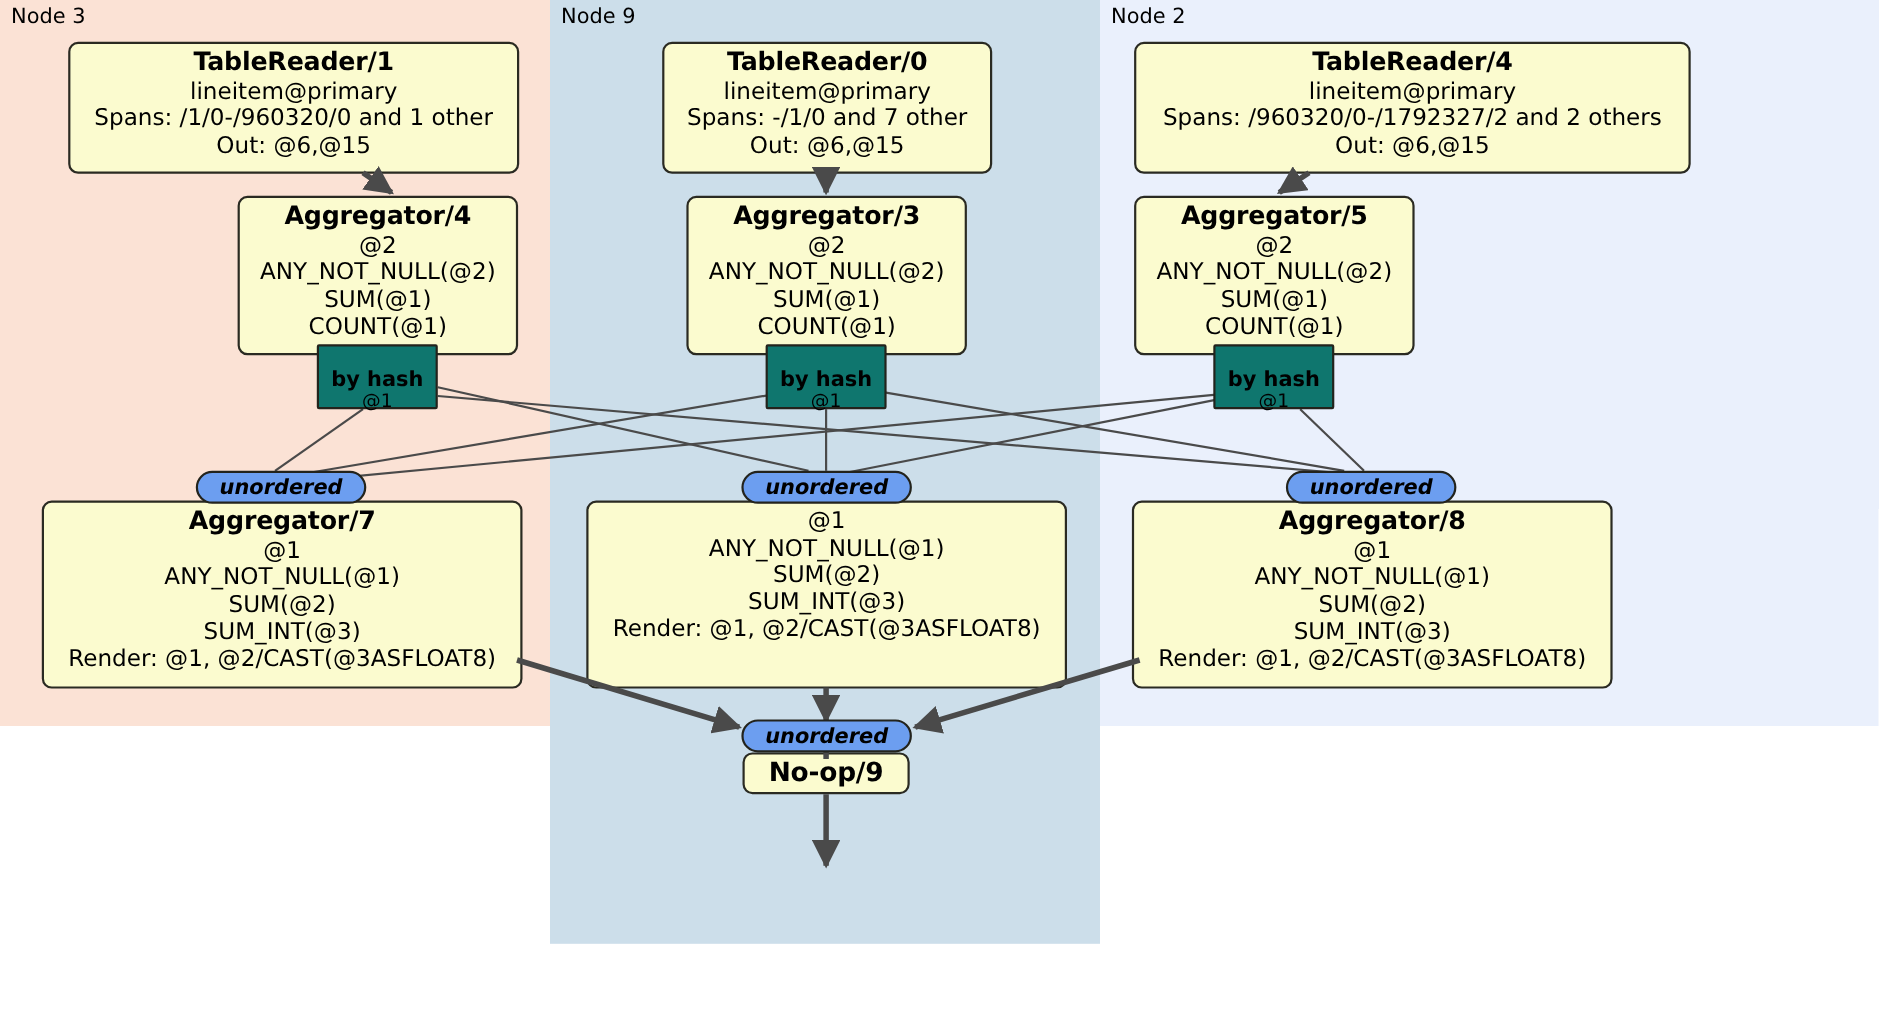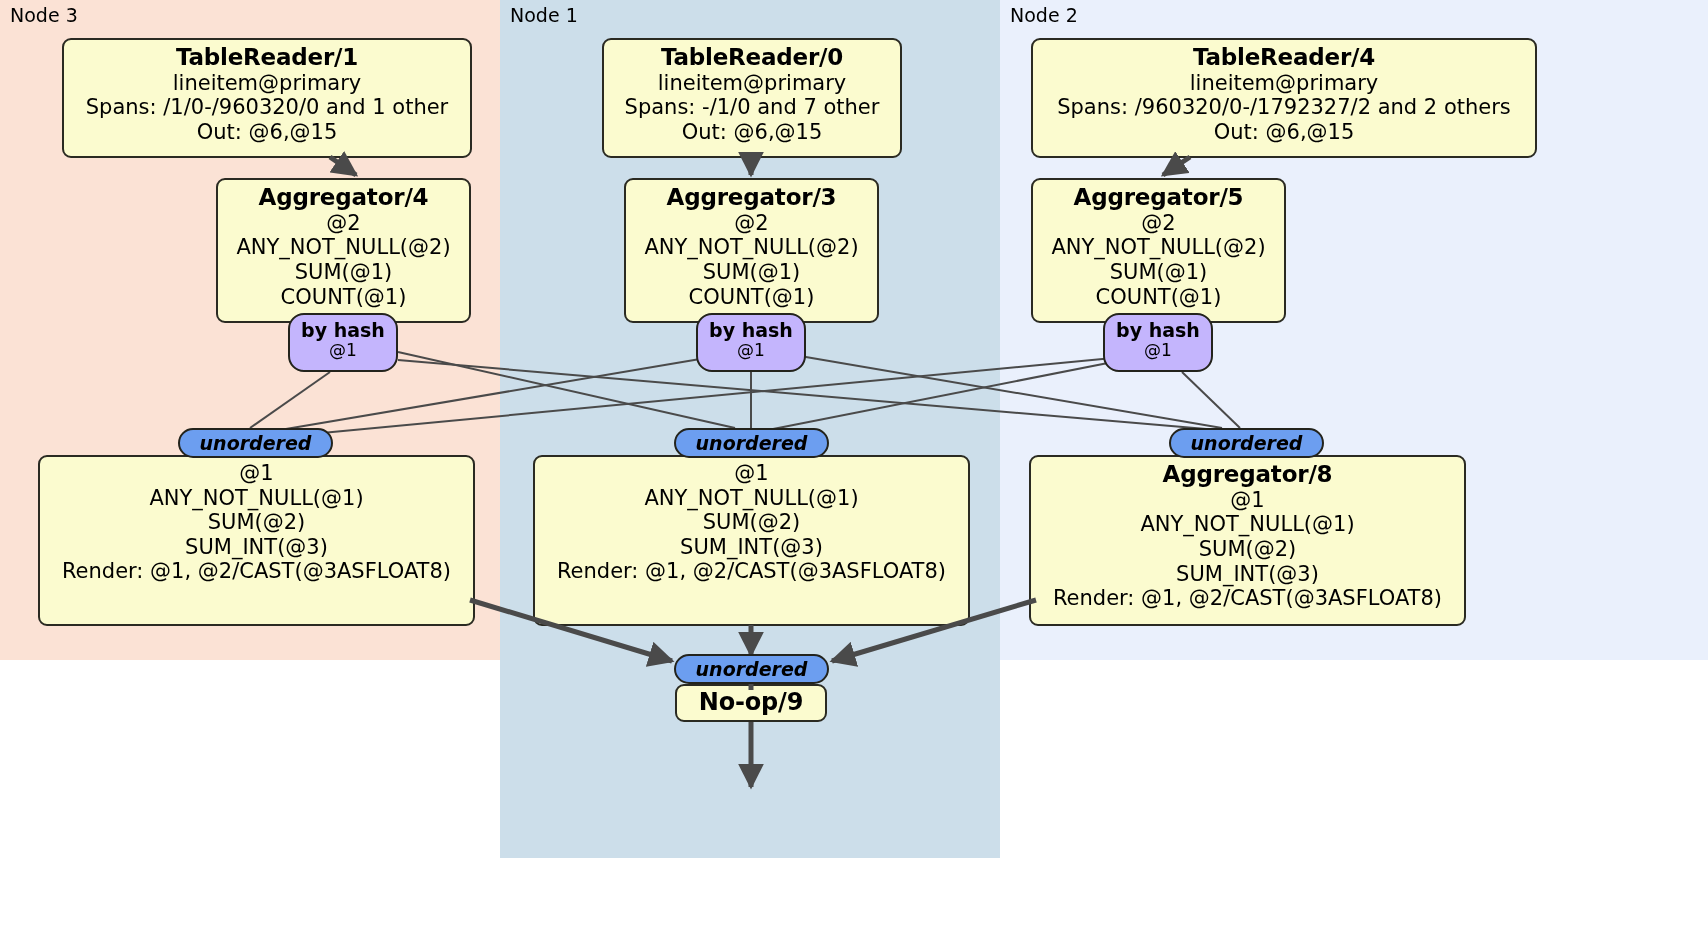--- a/index.html
+++ b/index.html
@@ -60,23 +60,23 @@
   .pill {
     position: absolute;
     box-sizing: border-box;
     border: 2px solid #23231c;
     text-align: center;
     color: #000;
     line-height: 1.1;
     z-index: 6;
   }
   .pill.hash {
-    background: #c4b5fd;
-    border-radius: 16px;
-    padding-top: 5px;
+    background: #0f766e;
+    border-radius: 2px;
+    padding-top: 20px;
   }
   .pill.hash .t1 {
     font-weight: bold;
     font-size: 19px;
   }
   .pill.hash .t2 {
     font-size: 17px;
   }
   .pill.unordered {
     background: #6c9ef0;
@@ -103,21 +103,21 @@
 </head>
 <body>
 
 <div id="stage">
 
   <div class="panel" style="left:0px; top:0px; width:500px; height:660px; background:#fbe2d5;">
     <span class="panel-label">Node 3</span>
   </div>
 
   <div class="panel" style="left:500px; top:0px; width:500px; height:858px; background:#ccdeea;">
-    <span class="panel-label">Node 1</span>
+    <span class="panel-label">Node 9</span>
   </div>
 
   <div class="panel" style="left:1000px; top:0px; width:708px; height:660px; background:#eaf0fc;">
     <span class="panel-label">Node 2</span>
   </div>
 
   <svg class="edges thin">
     <g stroke="#4a4a4a" stroke-width="2" fill="none">
 
       <path d="M 330 372 L 250 428"></path>
@@ -220,20 +220,21 @@
 
   <div class="pill unordered" style="left:674px; top:428px; width:155px; height:30px;">
     <span>unordered</span>
   </div>
 
   <div class="pill unordered" style="left:1169px; top:428px; width:155px; height:30px;">
     <span>unordered</span>
   </div>
 
   <div class="box" style="left:38px; top:455px; width:437px; height:171px;">
+    <div class="title">Aggregator/7</div>
     <div class="line">@1</div>
     <div class="line">ANY_NOT_NULL(@1)</div>
     <div class="line">SUM(@2)</div>
     <div class="line">SUM_INT(@3)</div>
     <div class="line">Render: @1, @2/CAST(@3ASFLOAT8)</div>
   </div>
 
   <div class="box" style="left:533px; top:455px; width:437px; height:171px;">
     <div class="line">@1</div>
     <div class="line">ANY_NOT_NULL(@1)</div>

